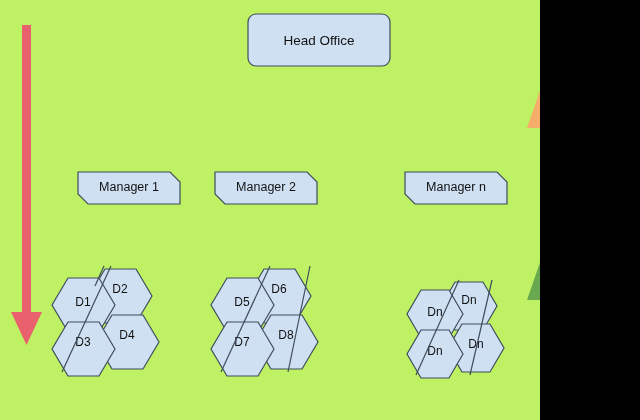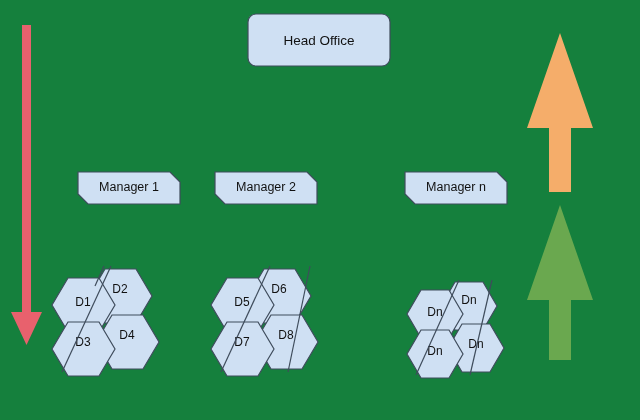--- a/index.html
+++ b/index.html
@@ -6,23 +6,23 @@
   html, body {
     margin: 0;
     padding: 0;
     background: #000000;
   }
   body {
     font-family: "Liberation Sans", sans-serif;
   }
   #canvas {
     position: relative;
-    width: 640px;
+    width: 540px;
     height: 420px;
-    background: #15803d;
+    background: #bef264;
     overflow: hidden;
   }
   #canvas svg {
     position: absolute;
     left: 0;
     top: 0;
   }
   .shape-fill {
     fill: #cfe0f3;
     stroke: #3f4c5c;

